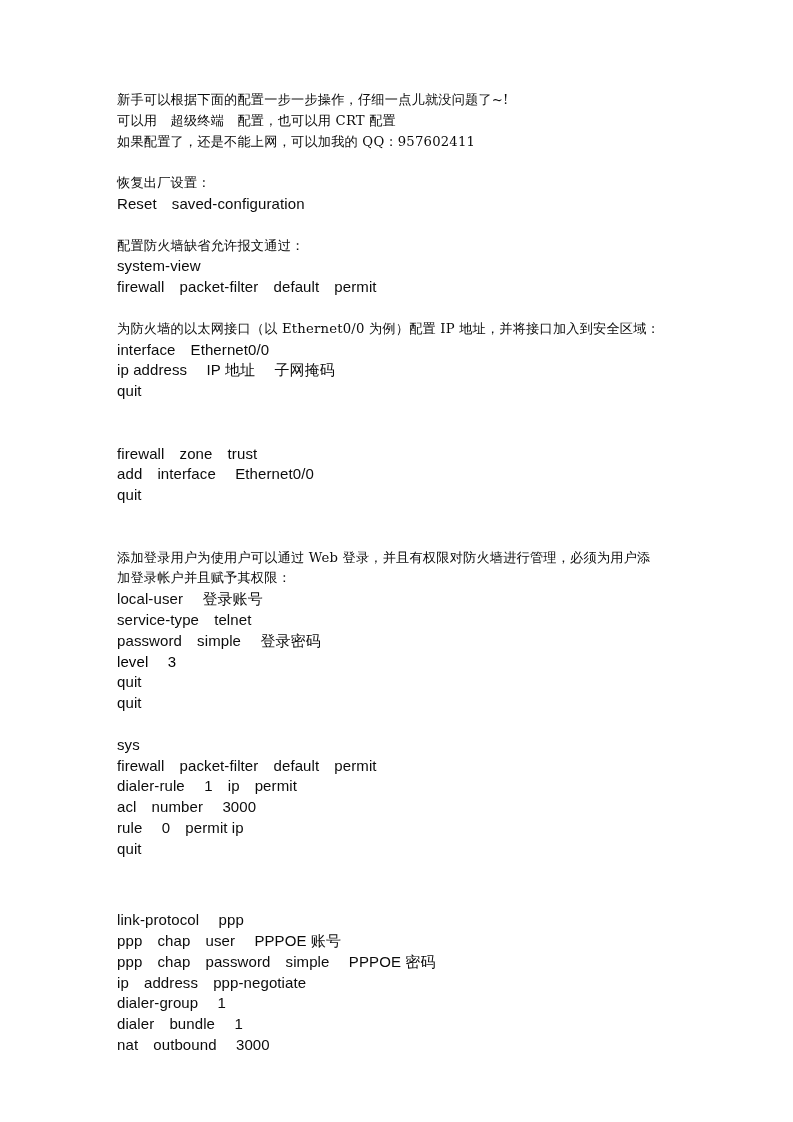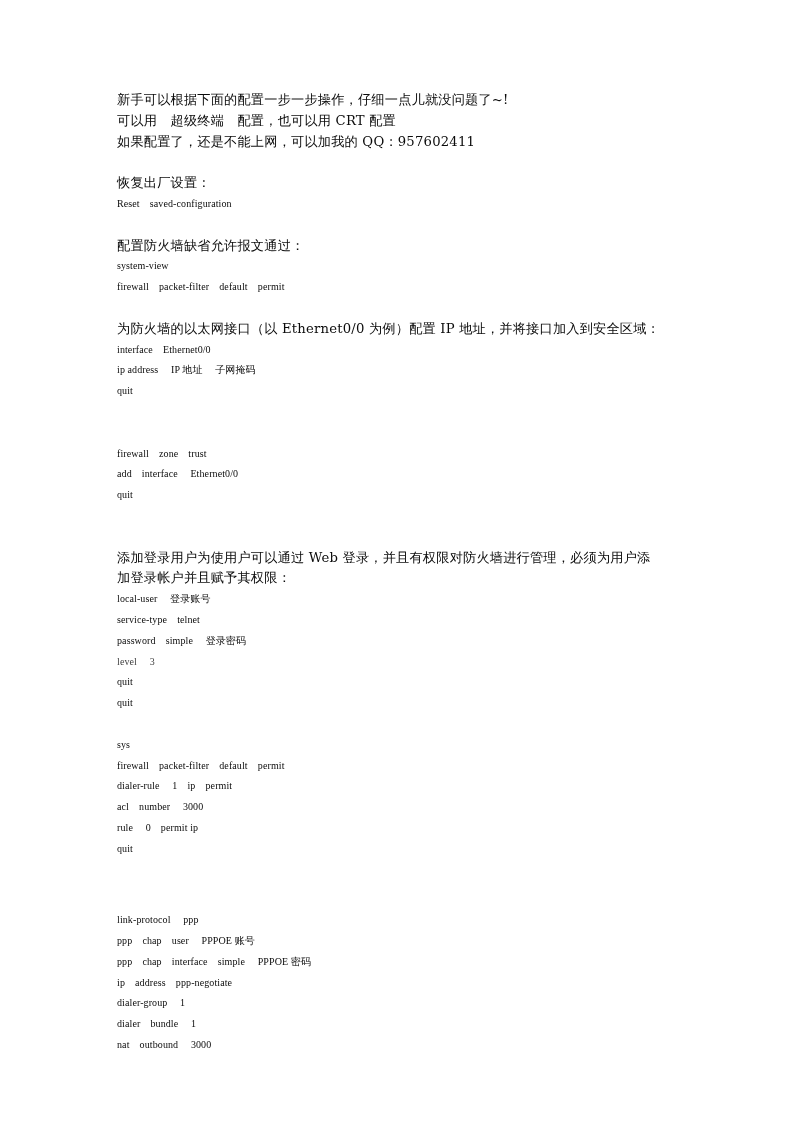--- a/index.html
+++ b/index.html
@@ -38,22 +38,22 @@
     min-height: 20.8px;
     line-height: 20.8px;
     font-size: 12.6px;
     white-space: pre-wrap;
     color: #0b0b0b;
     letter-spacing: 0.15px;
   }
 
   
   .line.cmd {
-    font-family: Liberation Serif, serif;
-    font-size: 10px;
+    font-family: Liberation Sans, sans-serif;
+    font-size: 15px;
     letter-spacing: 0.1px;
   }
 
   
   .line.cn {
     font-family: "DejaVu Serif", "Liberation Serif", serif;
     font-size: 13.2px;
     letter-spacing: 0.2px;
   }
 
@@ -87,32 +87,32 @@
       <div class="line cmd" style="color: rgb(11, 11, 11);">firewall　zone　trust</div>
       <div class="line cmd" style="color: rgb(11, 11, 11);">add　interface　 Ethernet0/0</div>
       <div class="line cmd" style="color: rgb(11, 11, 11);">quit</div>
       <div class="line blank" style="color: rgb(11, 11, 11);"></div>
       <div class="line blank" style="color: rgb(11, 11, 11);"></div>
       <div class="line cn" style="color: rgb(11, 11, 11);">添加登录用户为使用户可以通过 Web 登录，并且有权限对防火墙进行管理，必须为用户添</div>
       <div class="line cn" style="color: rgb(11, 11, 11);">加登录帐户并且赋予其权限：</div>
       <div class="line cmd" style="color: rgb(11, 11, 11);">local-user　 登录账号</div>
       <div class="line cmd" style="color: rgb(11, 11, 11);">service-type　telnet</div>
       <div class="line cmd" style="color: rgb(11, 11, 11);">password　simple　 登录密码</div>
-      <div class="line cmd" style="color: #404040;">level　 3</div>
+      <div class="line cmd" style="color: #000000;">level　 3</div>
       <div class="line cmd" style="color: rgb(11, 11, 11);">quit</div>
       <div class="line cmd" style="color: rgb(11, 11, 11);">quit</div>
       <div class="line blank" style="color: rgb(11, 11, 11);"></div>
       <div class="line cmd" style="color: rgb(11, 11, 11);">sys</div>
       <div class="line cmd" style="color: rgb(11, 11, 11);">firewall　packet-filter　default　permit</div>
       <div class="line cmd" style="color: rgb(11, 11, 11);">dialer-rule　 1　ip　permit</div>
       <div class="line cmd" style="color: rgb(11, 11, 11);">acl　number　 3000</div>
       <div class="line cmd" style="color: rgb(11, 11, 11);">rule　 0　permit ip</div>
       <div class="line cmd" style="color: rgb(11, 11, 11);">quit</div>
       <div class="line blank" style="color: rgb(11, 11, 11);"></div>
       <div class="line cmd" style="color: rgb(11, 11, 11); margin-top: 30px;">link-protocol　 ppp</div>
       <div class="line cmd" style="color: rgb(11, 11, 11);">ppp　chap　user　 PPPOE 账号</div>
-      <div class="line cmd" style="color: rgb(11, 11, 11);">ppp　chap　interface　simple　 PPPOE 密码</div>
+      <div class="line cmd" style="color: rgb(11, 11, 11);">ppp　chap　password　simple　 PPPOE 密码</div>
       <div class="line cmd" style="color: rgb(11, 11, 11);">ip　address　ppp-negotiate</div>
       <div class="line cmd" style="color: rgb(11, 11, 11);">dialer-group　 1</div>
       <div class="line cmd" style="color: rgb(11, 11, 11);">dialer　bundle　 1</div>
       <div class="line cmd" style="color: rgb(11, 11, 11);">nat　outbound　 3000</div>
     </div>
 </div>
 
 </body></html>

